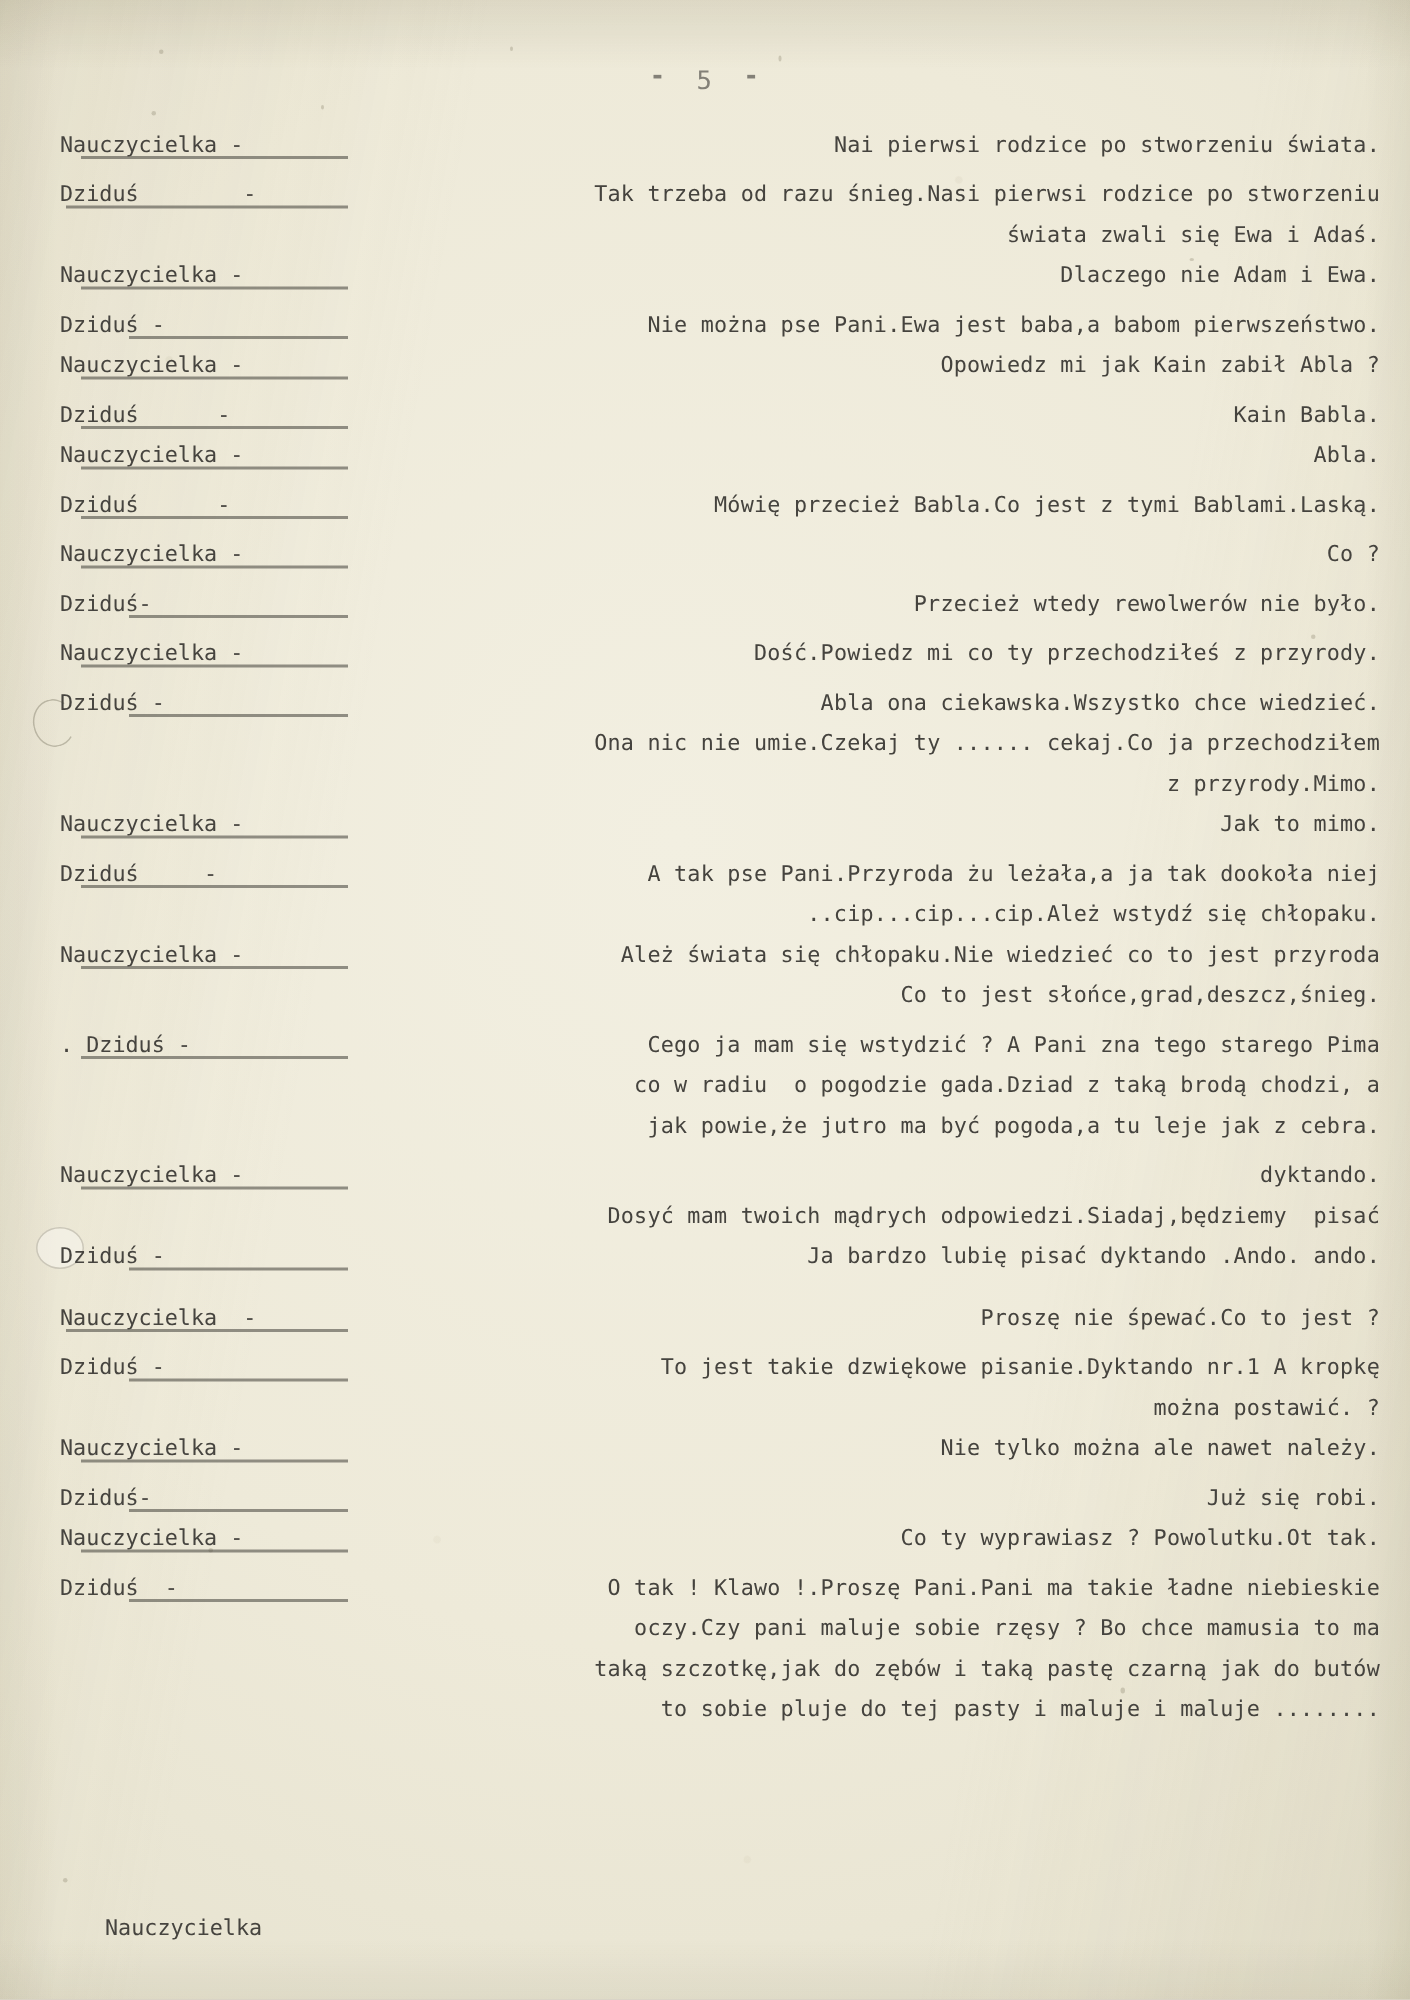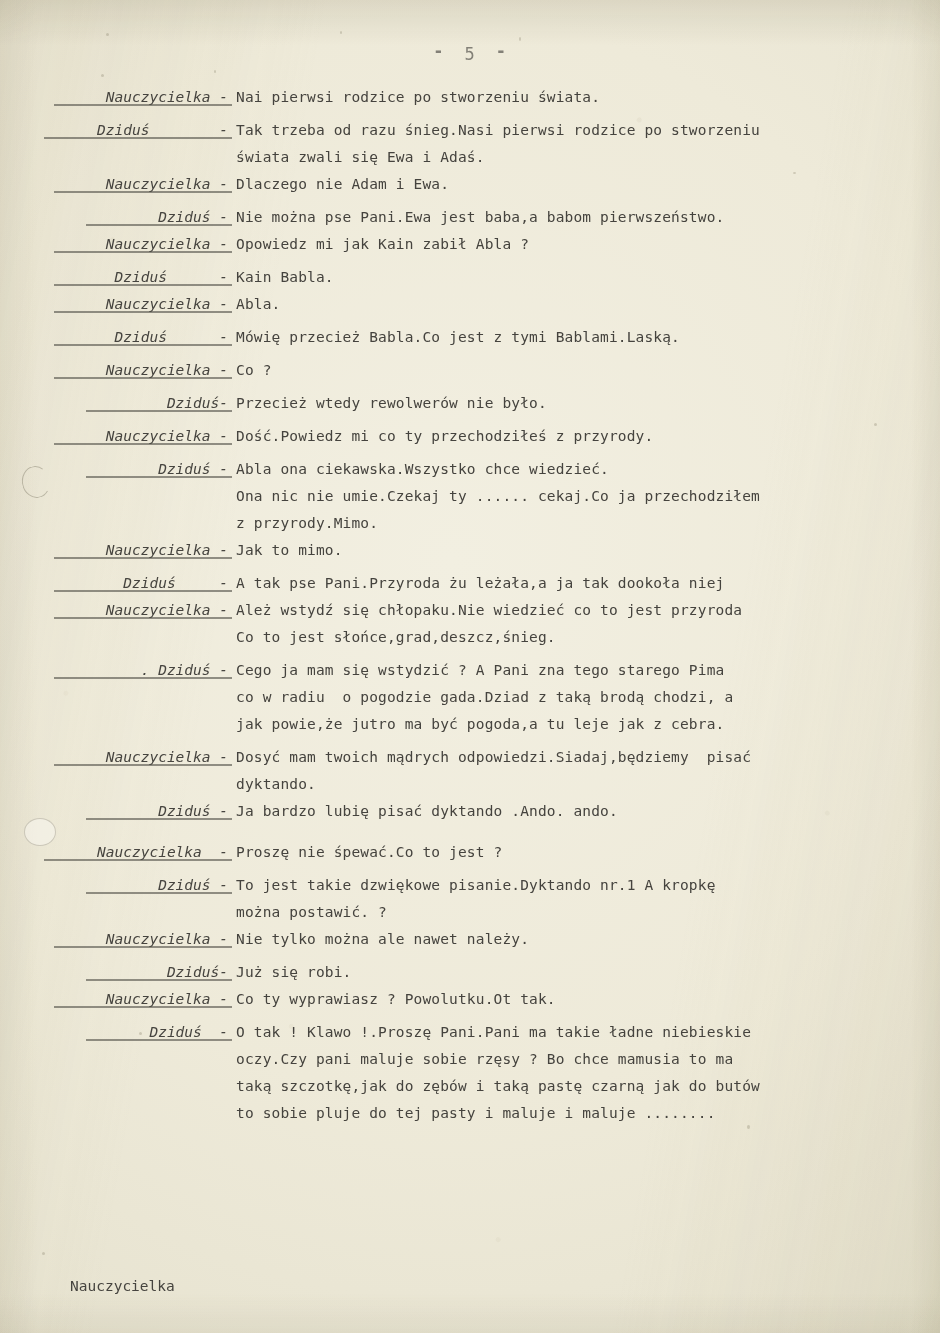--- a/index.html
+++ b/index.html
@@ -83,27 +83,25 @@
   .turn {
     display: flex;
     align-items: flex-start;
   }
 
   .speaker {
     flex: 0 0 196px;
     width: 196px;
     box-sizing: border-box;
     padding-right: 8px;
-    text-align: right;
     font-size: 14.5px;
     line-height: 27px;
     white-space: pre;
     color: #46443f;
     position: relative;
-    font-style: italic;
   }
   
   .speaker .rule {
     position: absolute;
     left: 14px;
     right: 4px;
     bottom: 5px;
     height: 2px;
     background: #54524b;
     opacity: .62;
@@ -113,20 +111,21 @@
 
   .lines {
     flex: 1 1 auto;
     font-size: 14.5px;
     line-height: 27px;
     color: #45433e;
   }
   .lines .ln {
     white-space: pre-wrap;
     letter-spacing: 0.15px;
+    text-align: right;
   }
 
   
   .turn.gap-before { margin-top: 14px; }
   .turn.gap-small  { margin-top: 6px;  }
 
   
   .foot-speaker {
     position: absolute;
     left: 30px;
@@ -255,42 +254,43 @@
       <div class="turn">
         <div class="speaker">Nauczycielka -<span class="rule"></span></div>
         <div class="lines">
           <div class="ln">Jak to mimo.</div>
         </div>
       </div>
       <div class="turn gap-small">
         <div class="speaker">Dziduś     -<span class="rule"></span></div>
         <div class="lines">
           <div class="ln">A tak pse Pani.Przyroda żu leżała,a ja tak dookoła niej</div>
-        </div>
-      </div>
-      <div class="turn">
-        <div class="speaker">Nauczycielka -<span class="rule"></span></div>
-        <div class="lines">
-          <div class="ln">Ależ wstydź się chłopaku.Nie wiedzieć co to jest przyroda</div>
+          <div class="ln">..cip...cip...cip.Ależ wstydź się chłopaku.</div>
+        </div>
+      </div>
+      <div class="turn">
+        <div class="speaker">Nauczycielka -<span class="rule"></span></div>
+        <div class="lines">
+          <div class="ln">Ależ świata się chłopaku.Nie wiedzieć co to jest przyroda</div>
           <div class="ln">Co to jest słońce,grad,deszcz,śnieg.</div>
         </div>
       </div>
       <div class="turn gap-small">
         <div class="speaker">. Dziduś -<span class="rule"></span></div>
         <div class="lines">
           <div class="ln">Cego ja mam się wstydzić ? A Pani zna tego starego Pima</div>
           <div class="ln">co w radiu  o pogodzie gada.Dziad z taką brodą chodzi, a</div>
           <div class="ln">jak powie,że jutro ma być pogoda,a tu leje jak z cebra.</div>
         </div>
       </div>
       <div class="turn gap-small">
         <div class="speaker">Nauczycielka -<span class="rule"></span></div>
         <div class="lines">
+          <div class="ln">dyktando.</div>
           <div class="ln">Dosyć mam twoich mądrych odpowiedzi.Siadaj,będziemy  pisać</div>
-          <div class="ln">dyktando.</div>
         </div>
       </div>
       <div class="turn">
         <div class="speaker narrow">Dziduś -<span class="rule"></span></div>
         <div class="lines">
           <div class="ln">Ja bardzo lubię pisać dyktando .Ando. ando.</div>
         </div>
       </div>
       <div class="turn gap-before">
         <div class="speaker wide">Nauczycielka  -<span class="rule"></span></div>

